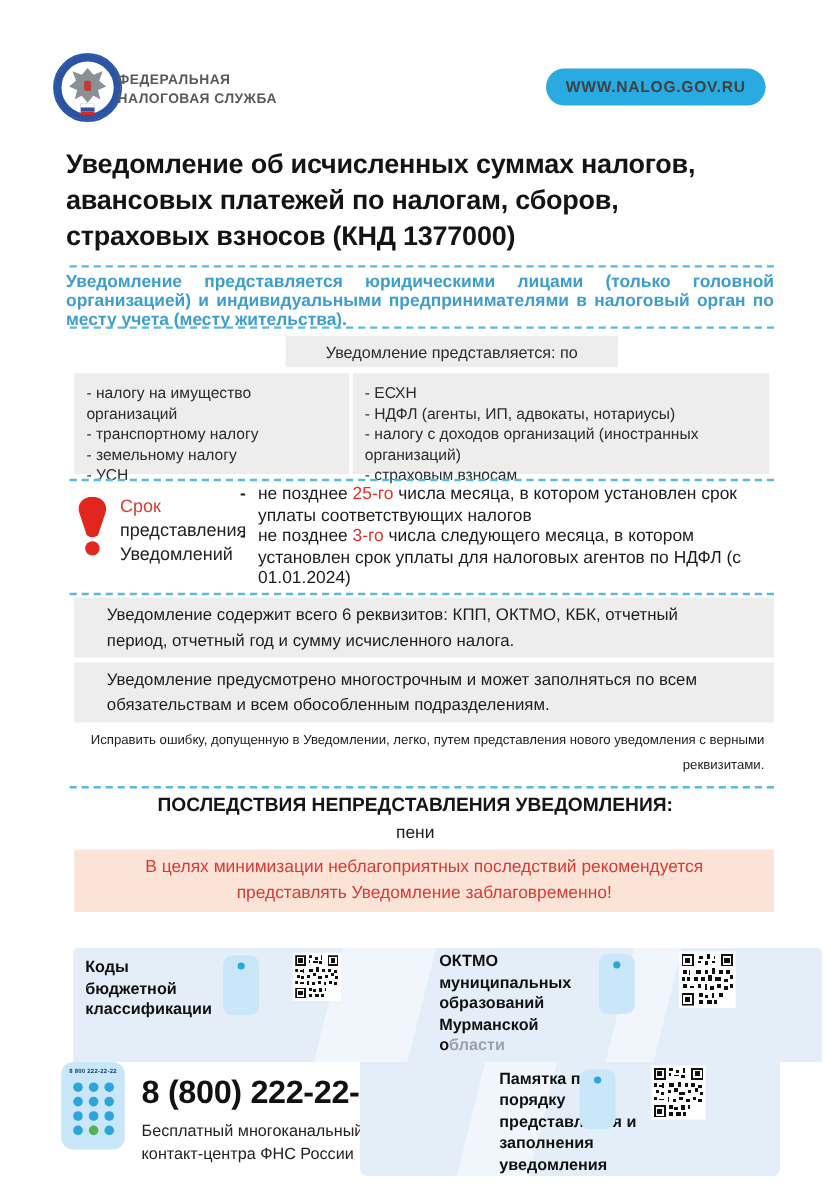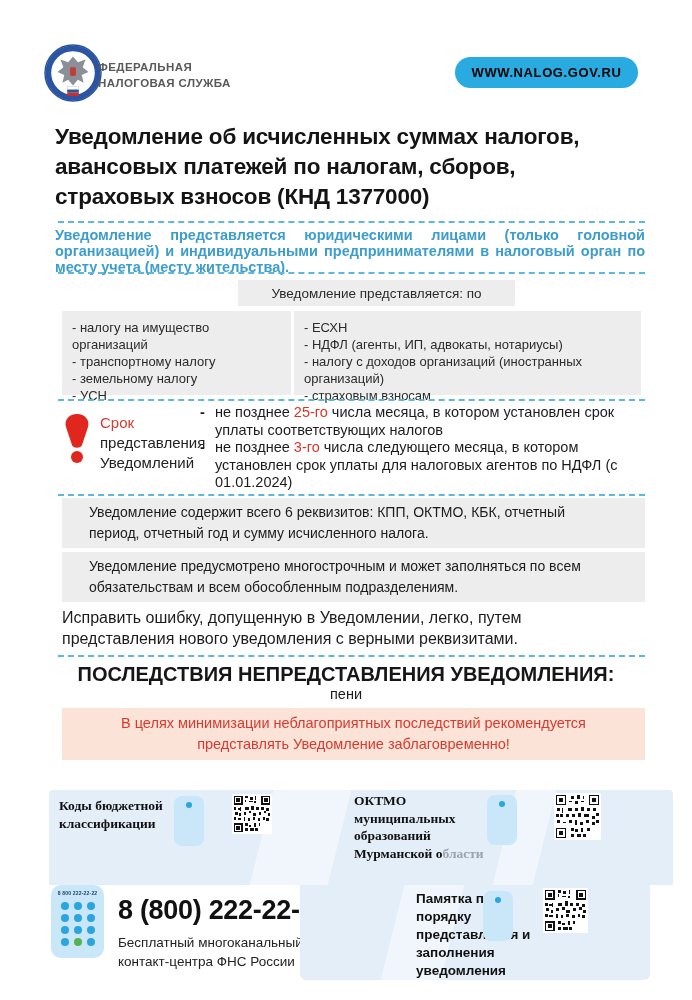--- a/index.html
+++ b/index.html
@@ -4,21 +4,21 @@
 <style>
   * { margin:0; padding:0; box-sizing:border-box; }
   body { background:#fff; font-family:"Liberation Sans", sans-serif; }
   #page { position:relative; width:692px; height:1000px; background:#fff; overflow:hidden; }
 
   
   .logo { position:absolute; left:44px; top:44px; width:58px; height:58px; }
   .org-name { position:absolute; left:98px; top:60px; font-size:11.5px; font-weight:bold;
               color:#58595b; line-height:1.35; letter-spacing:.4px; }
   .site-pill { position:absolute; left:455px; top:57px; width:183px; height:31px;
-               background:#29abe2; border-radius:17px; color:#000000; font-size:13px;
+               background:#29abe2; border-radius:17px; color:#404040; font-size:13px;
                font-weight:bold; letter-spacing:.6px; display:flex; align-items:center;
                justify-content:center; cursor:pointer; }
 
   
   .title { position:absolute; left:55px; top:122px; width:584px; font-size:22.5px;
            line-height:30px; font-weight:800; color:#141414; letter-spacing:-.2px; }
 
   .dashed { position:absolute; left:58px; width:587px; border-top:2px dashed #5cb8de; }
 
   .intro { position:absolute; left:55px; top:227px; width:590px; font-size:14.5px;
@@ -38,35 +38,35 @@
   .deadline-label { position:absolute; left:100px; top:413px; width:108px;
                     font-size:15px; line-height:20px; color:#222; }
   .deadline-label .red { color:#d93a30; }
   .deadline-rows { position:absolute; left:200px; top:404px; width:445px; }
   .deadline-row { display:flex; gap:7px; font-size:14.5px; line-height:17.5px; color:#1c1c1c; }
   .deadline-row .dash { flex:0 0 8px; font-weight:bold; }
   .deadline-row .red { color:#e03127; }
 
   .info-box { position:absolute; left:62px; width:583px; background:#ededee;
               padding:4px 27px; font-size:14px; line-height:21px; color:#1c1c1c; }
-  .info-plain { position:absolute; left:62px; width:575px; font-size:16px;
-                line-height:21px; color:#1c1c1c; }
+  .info-plain { position:absolute; left:62px; width:575px; font-size:11px;
+                line-height:21px; color:#1c1c1c;text-align:right; }
 
   .cons-heading { position:absolute; left:45px; top:663px; width:602px; text-align:center;
-                  font-size:20px; font-weight:bold; color:#161616; }
+                  font-size:16px; font-weight:bold; color:#161616; }
   .cons-penalty { position:absolute; left:45px; top:686px; width:602px; text-align:center;
                   font-size:14.5px; color:#1c1c1c; }
   .warning { position:absolute; left:62px; top:708px; width:583px; background:#fbe3d7;
              padding:5px 30px; text-align:center; font-size:14.5px; line-height:21px;
              color:#d93a30; font-weight:500; }
 
   
   .footer { position:absolute; left:45px; top:790px; width:605px; height:190px; }
-  .f-row1 { position:absolute; left:4px; top:0; width:624px; height:95px; background:#e4eef8;
-            border-radius:4px 4px 0 0; overflow:hidden;font-family:Liberation Serif, serif; }
+  .f-row1 { position:absolute; left:16px; top:0; width:624px; height:95px; background:#e4eef8;
+            border-radius:4px 4px 0 0; overflow:hidden; }
   .f-row2 { position:absolute; left:0; top:95px; width:605px; height:95px; }
   .f-panel { position:absolute; left:255px; top:0; width:350px; height:95px;
              background:#e4eef8; border-radius:0 0 6px 6px; overflow:hidden; }
   .deco { position:absolute; background:rgba(255,255,255,.45); transform:skewX(-14deg); }
 
   .f-label { position:absolute; font-size:13.5px; font-weight:bold; color:#111;
              line-height:17.5px; }
   .gray-part { color:#9aa2ab; font-weight:bold; }
 
   .phone-mini { position:absolute; width:30px; height:50px; background:#c9e7f8;

